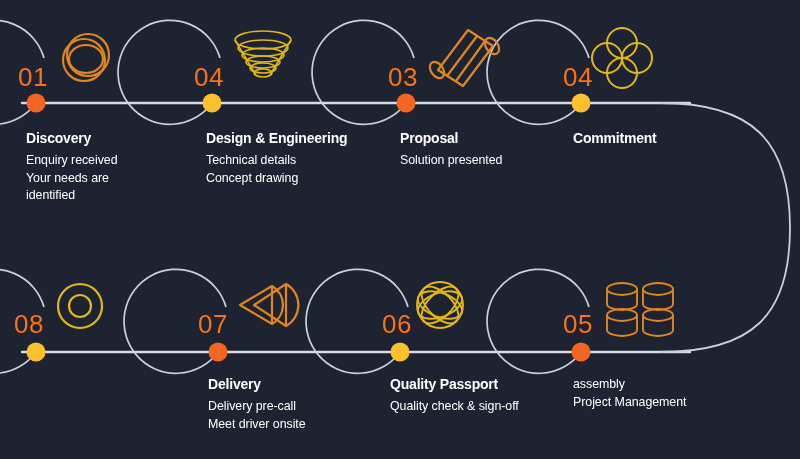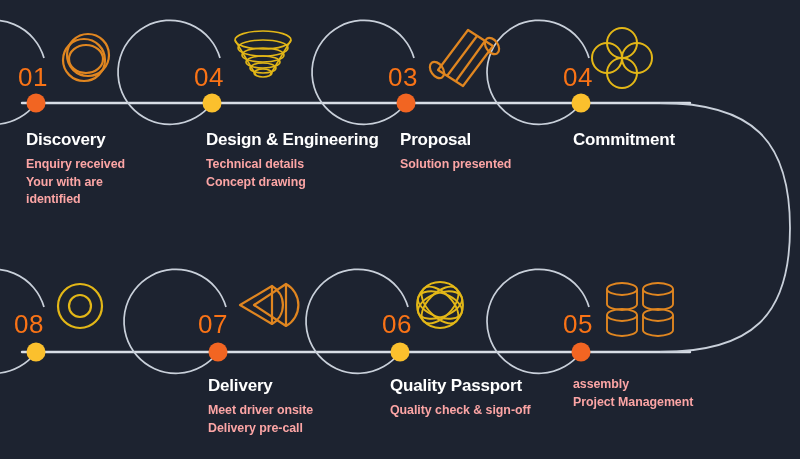--- a/index.html
+++ b/index.html
@@ -30,38 +30,37 @@
   }
   .step-number {
     position: absolute;
     font-size: 26px;
     font-weight: 400;
     color: #f97316;
     letter-spacing: 0.5px;
     line-height: 1;
   }
   .step-title {
-    font-size: 17px;
+    font-size: 14px;
     font-weight: bold;
     color: #ffffff;
     letter-spacing: -0.2px;
     margin: 0 0 6px 0;
     white-space: nowrap;
   }
   .step-lines {
     list-style: none;
     margin: 0;
     padding: 0;
   }
   .step-lines li {
     font-size: 12.4px;
-    color: #fca5a5;
+    color: #ffffff;
     line-height: 1.42;
     letter-spacing: -0.05px;
-    font-weight: bold;
   }
   .text-block {
     position: absolute;
   }
 </style>
 </head>
 <body>
 
 <div id="stage">
 
@@ -180,21 +179,21 @@
 
   <div class="step-number" style="left:14px; top:311px;text-align:center;">08</div>
   <div class="step-number" style="left:198px; top:311px;">07</div>
   <div class="step-number" style="left:382px; top:311px;">06</div>
   <div class="step-number" style="left:563px; top:311px;">05</div>
 
   <div class="text-block" style="left:26px; top:130px; width:165px;">
     <div class="step-title">Discovery</div>
     <ul class="step-lines">
       <li>Enquiry received</li>
-      <li>Your with are</li>
+      <li>Your needs are</li>
       <li>identified</li>
     </ul>
   </div>
 
   <div class="text-block" style="left:206px; top:130px; width:185px;">
     <div class="step-title">Design &amp; Engineering</div>
     <ul class="step-lines">
       <li>Technical details</li>
       <li>Concept drawing</li>
     </ul>
@@ -208,22 +207,22 @@
   </div>
 
   <div class="text-block" style="left:573px; top:130px; width:215px;">
     <div class="step-title">Commitment</div>
   </div>
 
 
   <div class="text-block" style="left:208px; top:376px; width:175px;">
     <div class="step-title">Delivery</div>
     <ul class="step-lines">
+      <li>Delivery pre-call</li>
       <li>Meet driver onsite</li>
-      <li>Delivery pre-call</li>
     </ul>
   </div>
 
   <div class="text-block" style="left:390px; top:376px; width:175px;">
     <div class="step-title">Quality Passport</div>
     <ul class="step-lines">
       <li>Quality check &amp; sign-off</li>
     </ul>
   </div>
 

